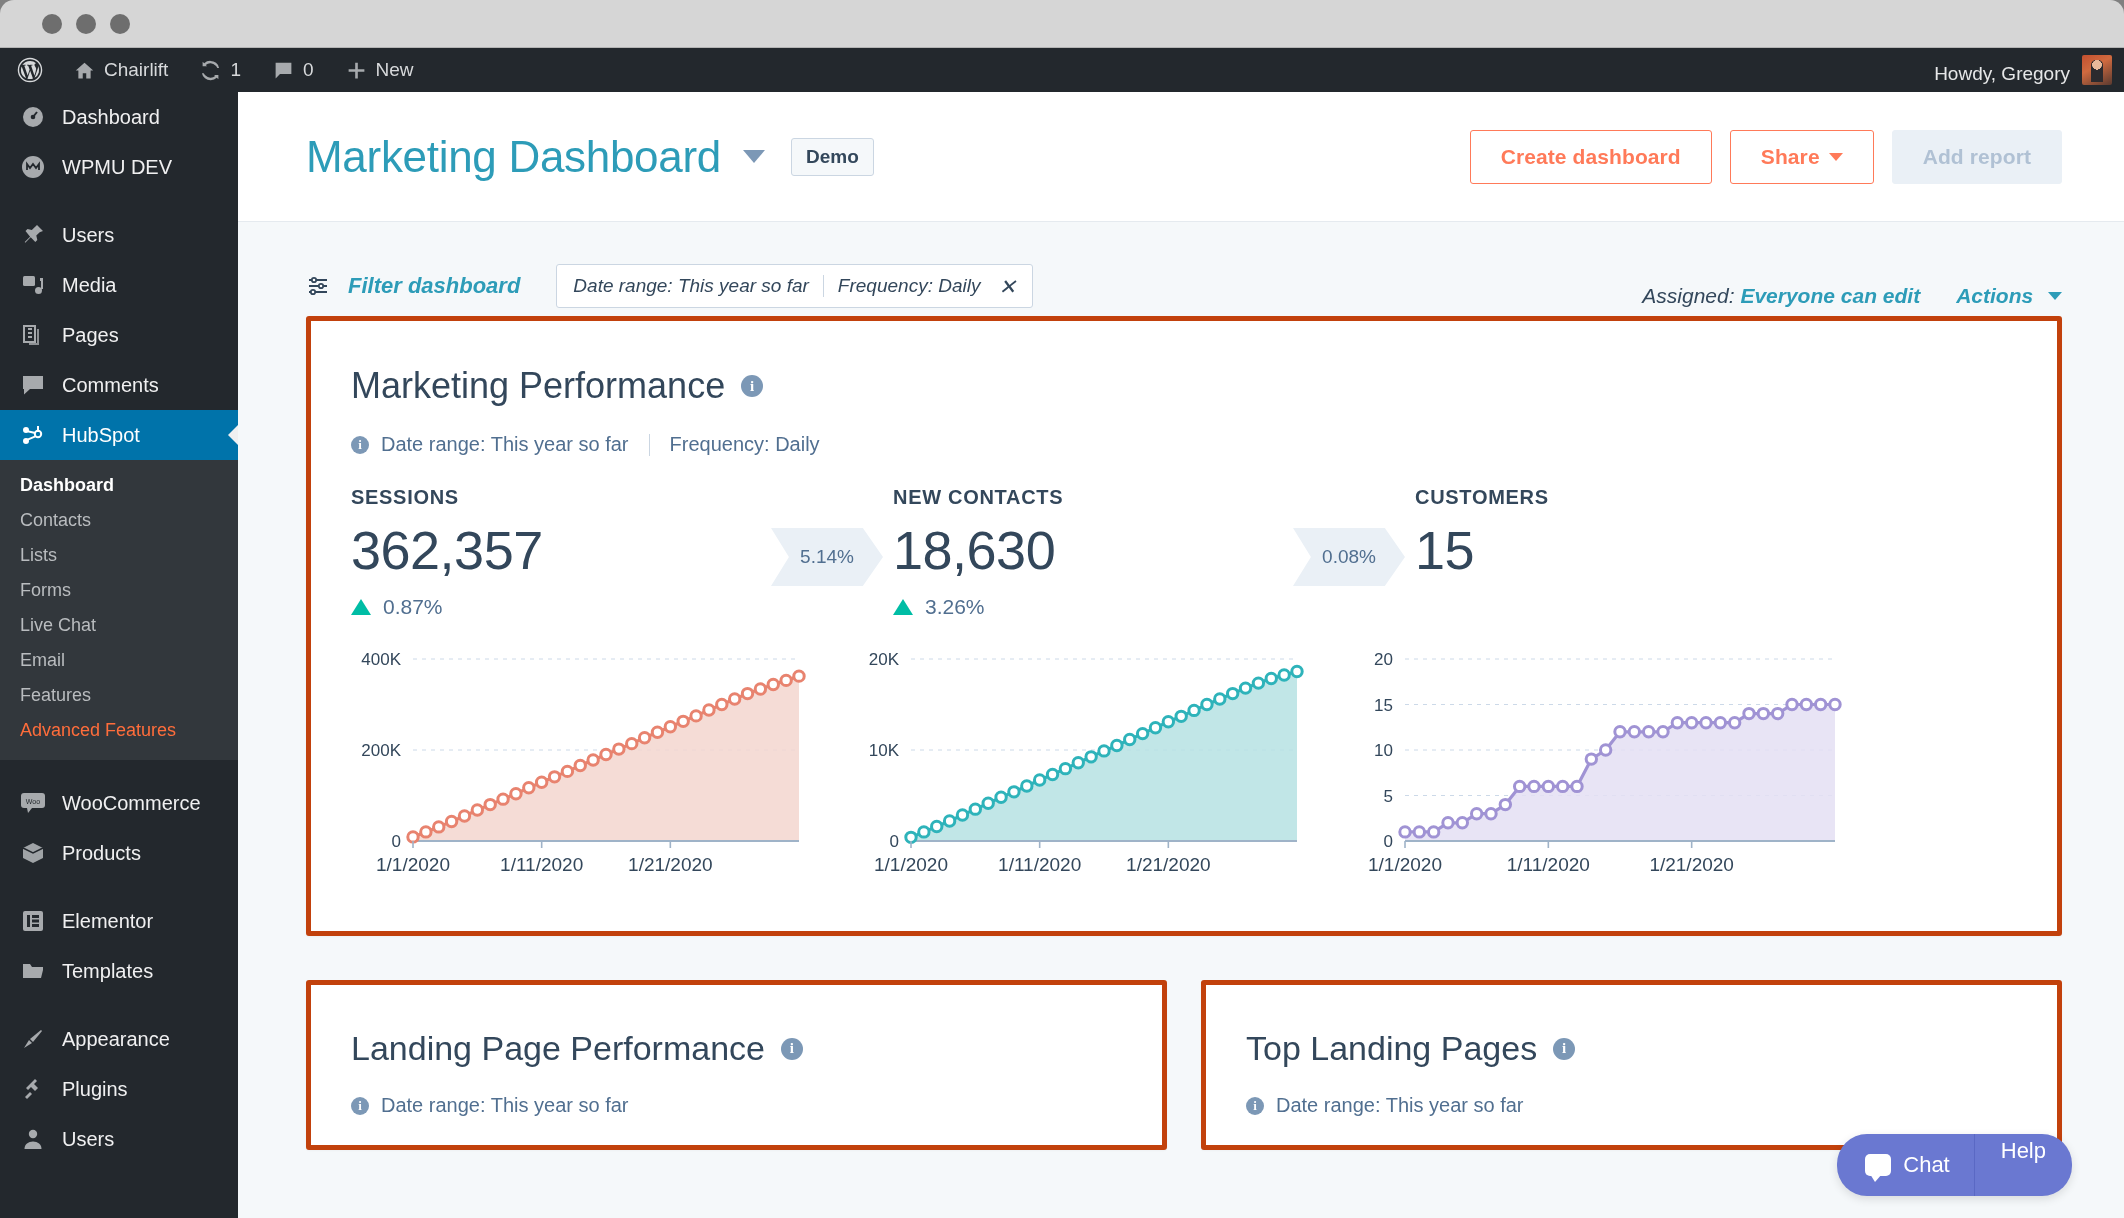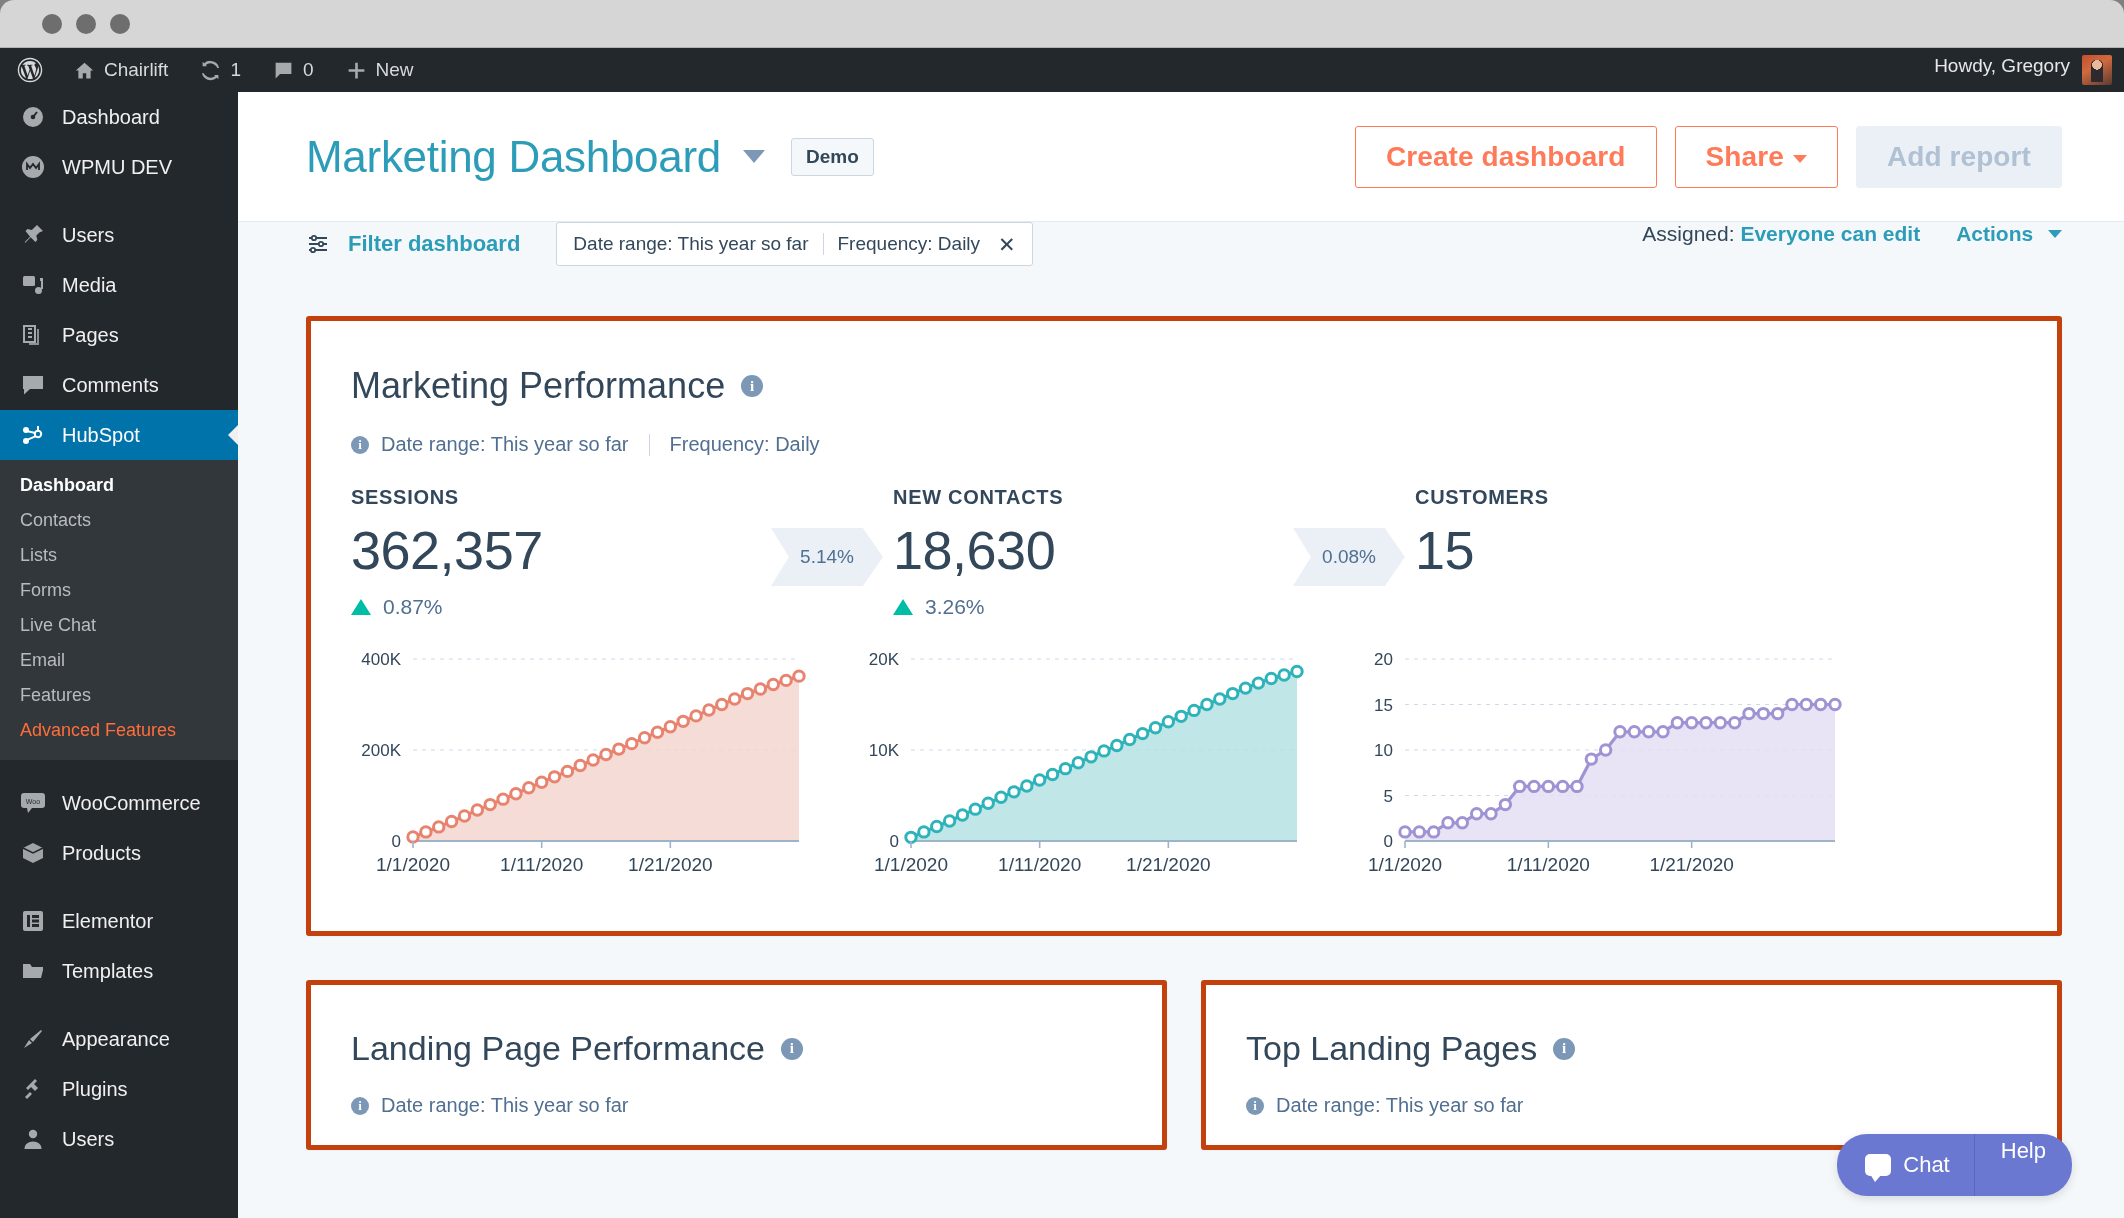--- a/index.html
+++ b/index.html
@@ -25,21 +25,21 @@
   .adminbar {
     position: absolute; top: 48px; left: 0;
     width: 2124px; height: 44px;
     background: #23282d; color: #c3c4c7;
     display: flex; align-items: center;
     font-size: 19px;
   }
   .ab-item { display: flex; align-items: center; gap: 9px; padding: 0 16px; height: 44px; color: #d7d9db; }
   .ab-item.wp-logo { padding-left: 16px; padding-right: 14px; }
   .ab-icon { display: inline-flex; align-items: center; justify-content: center; color: #a7aaad; }
-  .ab-right { margin-left: auto; display: flex; align-items: flex-start; gap: 12px; padding-right: 12px; font-size: 19px; color: #e6e7e8; }
+  .ab-right { margin-left: auto; display: flex; align-items: flex-end; gap: 12px; padding-right: 12px; font-size: 19px; color: #e6e7e8; }
   .avatar {
     width: 30px; height: 30px; border-radius: 2px;
     background: linear-gradient(150deg,#c4502f 0%,#d06a3f 40%,#5a3a30 100%);
     position: relative; overflow: hidden;
   }
   .avatar::after {
     content:""; position:absolute; left:9px; top:5px; width:12px; height:22px;
     background: radial-gradient(circle at 50% 22%, #e8b99a 0 26%, transparent 27%), #2c2a2e;
     border-radius: 5px 5px 0 0;
   }
@@ -89,32 +89,32 @@
   .caret-down {
     width: 0; height: 0; border-left: 11px solid transparent; border-right: 11px solid transparent;
     border-top: 13px solid #7c98b6; margin-left: 22px;
   }
   .badge-demo {
     margin-left: 26px; border: 1px solid #cbd6e2; border-radius: 3px;
     background: #f5f8fa; color: #33475b; font-size: 19px; padding: 7px 14px; font-weight: 600;
   }
   .hdr-actions { margin-left: auto; display: flex; gap: 18px; align-items: center; }
   .btn {
-    font-size: 28px; border-radius: 3px; padding: 14px 30px;
+    font-size: 21px; border-radius: 3px; padding: 14px 30px;
     font-weight: 600; white-space: nowrap; letter-spacing: 0.1px;
   }
   .btn-outline { border: 1px solid #ff7a59; color: #ff7a59; background: #fff; }
   .btn-disabled { background: #eaf0f6; color: #b0c1d4; border: 1px solid #eaf0f6; }
   .btn .bcaret {
     display: inline-block; width: 0; height: 0; margin-left: 9px; vertical-align: 3px;
     border-left: 7px solid transparent; border-right: 7px solid transparent; border-top: 8px solid #ff7a59;
   }
 
   .filterbar {
-    height: 86px; display: flex; align-items: flex-start; padding: 0 62px 0 68px;
+    height: 86px; display: flex; align-items: flex-end; padding: 0 62px 0 68px; font-style: italic;
   }
   .filter-left { display: flex; align-items: center; gap: 18px; }
   .filter-link { color: #2d9cb8; font-size: 22px; font-weight: 600; }
   .filter-chip {
     margin-left: 18px; border: 1px solid #cbd6e2; background: #fff; border-radius: 3px;
     display: flex; align-items: center; height: 44px; padding: 0 16px; gap: 14px;
     font-size: 19px; color: #33475b;
   }
   .chip-div { width: 1px; height: 22px; background: #cbd6e2; }
   .chip-x { color: #33475b; font-size: 21px; line-height: 1; margin-left: 4px; }

